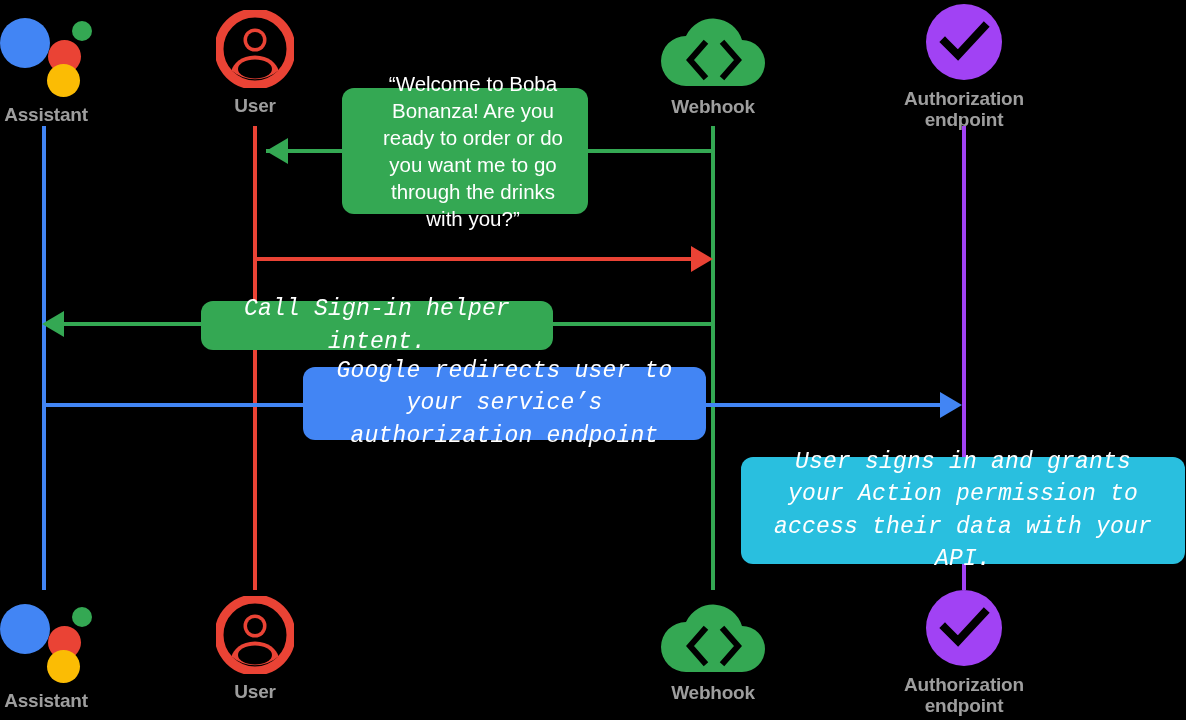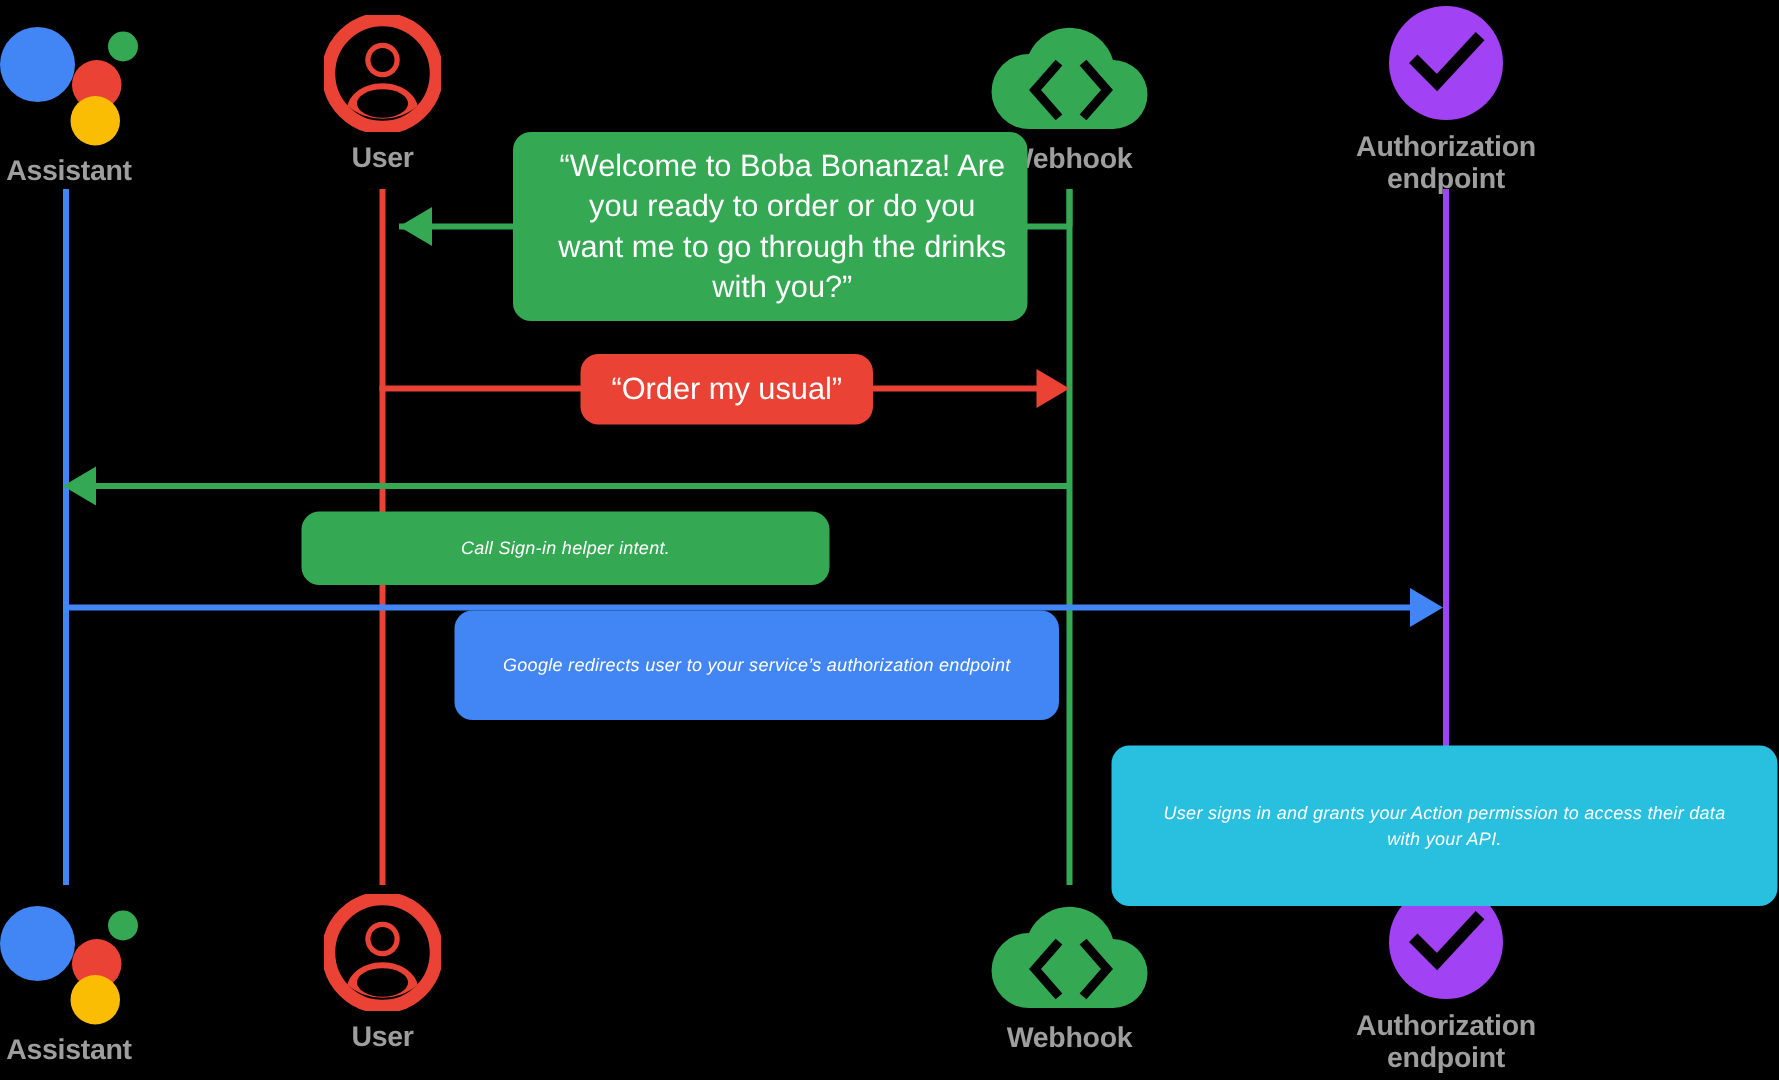--- a/index.html
+++ b/index.html
@@ -74,26 +74,25 @@
     justify-content: center;
     text-align: center;
     z-index: 5;
   }
   .bubble-sans {
     font-family: "Liberation Sans", sans-serif;
     font-size: 20.5px;
     line-height: 1.32;
   }
   .bubble-mono {
-    font-family: Liberation Sans, sans-serif;
+    font-family: Liberation Mono, monospace;
     font-style: italic;
-    font-size: 12px;
+    font-size: 23px;
     line-height: 1.4;
     letter-spacing: 0.2px;
-    margin-top: 40px;
   }
 
   
   .arrow-line {
     position: absolute;
     height: 4px;
     z-index: 2;
   }
   .arrow-head {
     position: absolute;
@@ -206,29 +205,26 @@
         <path d="M19 38 L32 51 L58 23" fill="none" stroke="#000000" stroke-width="8" stroke-linecap="square" stroke-linejoin="miter"></path>
       </svg>
     </span>
     <span class="actor-label" style="margin-top:8px;">Authorization
 endpoint</span>
   </div>
 
   <div class="arrow-line" style="left:266px; top:149px; width:447px; background:#34a853;"></div>
   <div class="arrow-head left" style="left:266px; top:138px; border-right:22px solid #34a853;"></div>
   <div class="arrow-line" style="left:711px; top:126px; width:4px; height:25px; background:#34a853;"></div>
-  <div class="bubble bubble-sans" style="left:342px; top:88px; width:343px; height:126px; background:#34a853;padding-left:16px;">
+  <div class="bubble bubble-sans" style="left:342px; top:88px; width:246px; height:126px; background:#34a853;padding-left:16px;">
     <span style="padding:0 14px;">“Welcome to Boba Bonanza! Are you ready to order or do you want me to go through the drinks with you?”</span>
   </div>
 
   <div class="arrow-line" style="left:253px; top:257px; width:440px; background:#ea4335;"></div>
   <div class="arrow-head right" style="left:691px; top:246px; border-left:22px solid #ea4335;"></div>
-  <div class="bubble bubble-sans" style="left:387px; top:236px; width:195px; height:47px; background:#ea4335;">
-    <span style="padding:0 10px;">“Order my usual”</span>
-  </div>
 
   <div class="arrow-line" style="left:60px; top:322px; width:653px; background:#34a853;"></div>
   <div class="arrow-head left" style="left:42px; top:311px; border-right:22px solid #34a853;"></div>
   <div class="bubble bubble-mono" style="left:201px; top:301px; width:352px; height:49px; background:#34a853;">
     <span style="padding:0 12px;">Call Sign-in helper intent.</span>
   </div>
 
   <div class="arrow-line" style="left:42px; top:403px; width:900px; background:#4285f4;"></div>
   <div class="arrow-head right" style="left:940px; top:392px; border-left:22px solid #4285f4;"></div>
   <div class="bubble bubble-mono" style="left:303px; top:367px; width:403px; height:73px; background:#4285f4;">

